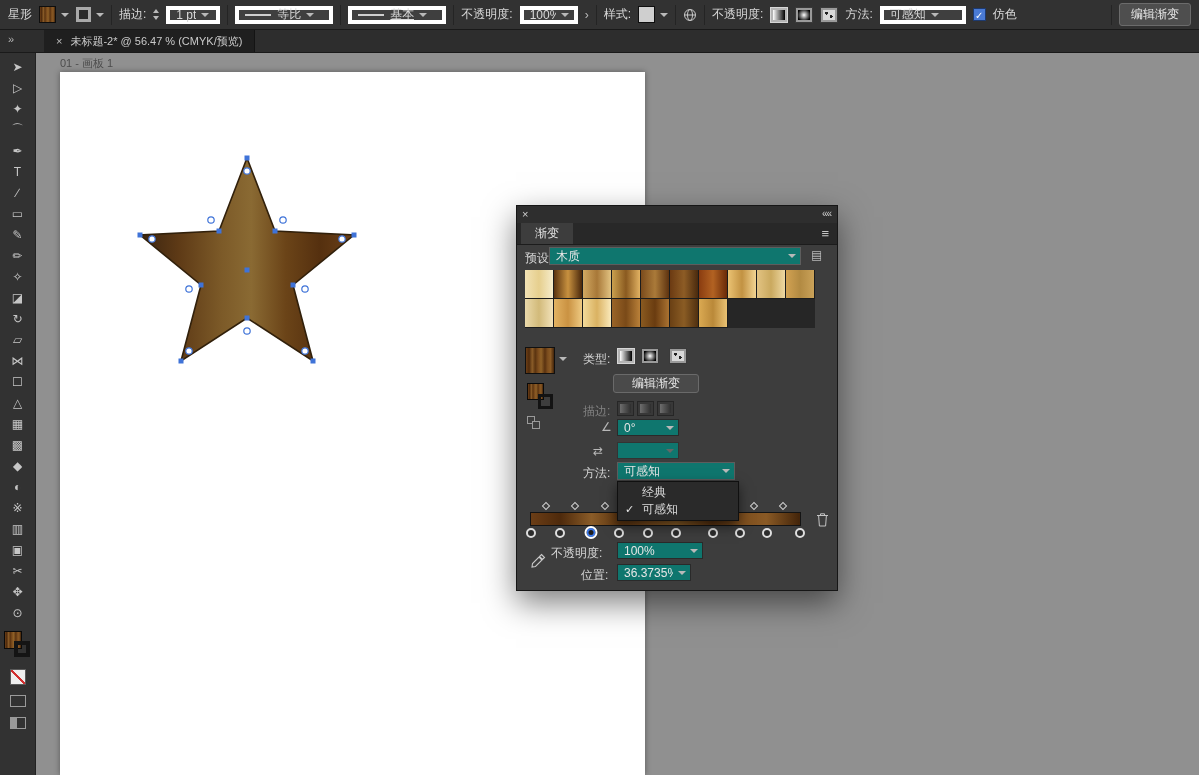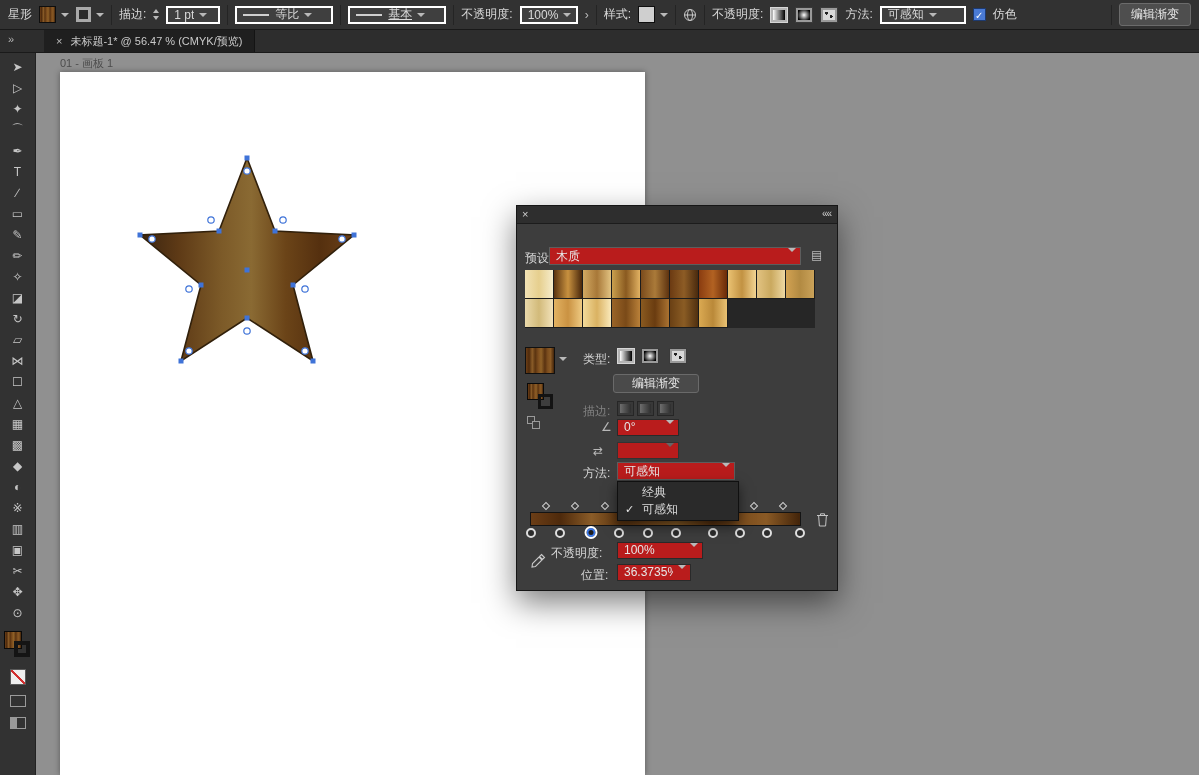--- a/index.html
+++ b/index.html
@@ -8,21 +8,21 @@
   #app{position:relative;width:1199px;height:775px;}
 
   
   .toolbar{position:absolute;top:0;left:0;right:0;height:30px;background:#323232;
            border-bottom:1px solid #191919;display:flex;align-items:center;padding:0 8px;
            gap:7px;color:#d9d9d9;font-size:12px;z-index:30;box-sizing:border-box;}
   .tb-sep{width:1px;height:20px;background:#242424;flex:0 0 1px;}
   .tb-label{white-space:nowrap;}
   .chev{width:0;height:0;border-left:4px solid transparent;border-right:4px solid transparent;
         border-top:4px solid #b9b9b9;display:inline-block;margin-left:5px;flex:0 0 auto;}
-  .dd{display:inline-flex;align-items:center;background:#3f3f3f;border:2px solid #ffffff;
+  .dd{display:inline-flex;align-items:center;background:#3f3f3f;border:4px solid #ffffff;
       height:18px;padding:0 5px 0 6px;box-sizing:border-box;white-space:nowrap;}
   .dd .val{overflow:hidden;}
   .swatch-dd{display:inline-flex;align-items:center;}
   .swatch-box{width:17px;height:17px;border:1px solid #0e0e0e;box-sizing:border-box;}
   .stroke-box{width:15px;height:15px;border:3px solid #a9a9a9;background:#2b2b2b;box-sizing:border-box;}
   .stepper{display:inline-flex;flex-direction:column;gap:3px;}
   .stepper i{width:0;height:0;border-left:3.5px solid transparent;border-right:3.5px solid transparent;display:block;}
   .stepper .up{border-bottom:4px solid #b9b9b9;}
   .stepper .down{border-top:4px solid #b9b9b9;}
   .line-sw{width:26px;height:2px;background:#cfcfcf;display:inline-block;margin-right:6px;}
@@ -79,21 +79,21 @@
   .p-title{position:absolute;left:0;right:0;top:0;height:17px;background:#2e2e2e;border-bottom:1px solid #1c1c1c;}
   .p-close{position:absolute;left:5px;top:2px;font-size:11px;color:#cfcfcf;}
   .p-collapse{position:absolute;right:6px;top:2px;font-size:10px;color:#cfcfcf;letter-spacing:-1px;}
   .p-tabs{position:absolute;left:0;right:0;top:17px;height:21px;background:#282828;border-bottom:1px solid #1c1c1c;}
   .p-tab{position:absolute;left:4px;top:0;height:21px;padding:0 14px;background:#3d3d3d;
          display:flex;align-items:center;color:#e3e3e3;}
   .p-menu{position:absolute;right:8px;top:3px;color:#c6c6c6;font-size:13px;}
   .abs{position:absolute;}
   .p-label{color:#d6d6d6;white-space:nowrap;}
   .p-label.dim{color:#828282;}
-  .p-dd{position:absolute;display:flex;align-items:flex-start;background:#b91c1c;border:1px solid #5d5d5d;
+  .p-dd{position:absolute;display:flex;align-items:center;background:#0f766e;border:1px solid #5d5d5d;
         box-sizing:border-box;padding:0 4px 0 6px;color:#e6e6e6;}
   .p-dd .val{margin-right:auto;overflow:hidden;white-space:nowrap;}
   .p-dd.flat{border-color:#2a2a2a;}
   .p-dd.disabled{border-color:#333;color:#6e6e6e;}
   .p-dd.disabled .chev{border-top-color:#666;}
   .sw-grid{position:absolute;left:8px;top:64px;width:290px;height:58px;background:#262626;
            display:flex;flex-wrap:wrap;align-content:flex-start;}
   .sw{width:29px;height:29px;box-sizing:border-box;border-right:1px solid #1c1c1c;border-bottom:1px solid #1c1c1c;}
   .thumb{position:absolute;left:8px;top:141px;width:30px;height:27px;border:1px solid #101010;box-sizing:border-box;}
   .thumb-arrow{position:absolute;left:42px;top:151px;width:0;height:0;border-left:4px solid transparent;
@@ -204,21 +204,21 @@
     <span class="cb">✓</span>
     <span class="tb-label">仿色</span>
     <span class="tb-sep push"></span>
     <span class="btn">编辑渐变</span>
   </div>
 
   <div class="tabbar">
     <span class="panel-collapse-left">»</span>
     <div class="doc-tab">
       <span class="doc-close">×</span>
-      <span>未标题-1* @ 56.47 % (CMYK/预览)</span>
+      <span>未标题-2* @ 56.47 % (CMYK/预览)</span>
     </div>
   </div>
 
   <div class="sidebar">
     <div id="tools" style="display:flex;flex-direction:column;align-items:center;">
         <div class="tool">➤</div>
         <div class="tool">▷</div>
         <div class="tool">✦</div>
         <div class="tool">⌒</div>
         <div class="tool">✒</div>
@@ -294,20 +294,24 @@
           <rect x="208.5" y="215.5" width="5" height="5" fill="#3f73d8"></rect>
         </g>
     </svg>
   </div>
 
   <div class="panel">
     <div class="p-title">
       <span class="p-close">×</span>
       <span class="p-collapse">««</span>
     </div>
+    <div class="p-tabs">
+      <div class="p-tab">渐变</div>
+      <span class="p-menu">≡</span>
+    </div>
 
     <span class="abs p-label" style="left:8px;top:44px">预设:</span>
     <span class="p-dd" style="left:32px;top:41px;width:252px;height:18px">
       <span class="val">木质</span>
       <span class="chev"></span>
     </span>
     <span class="abs icon-text" style="left:294px;top:42px;font-size:12px">▤</span>
 
     <div class="sw-grid" id="sw-grid">
         <div class="sw" style="background: linear-gradient(90deg, rgb(242, 226, 180) 0%, rgb(230, 207, 142) 50%, rgb(246, 236, 203) 100%);"></div>

